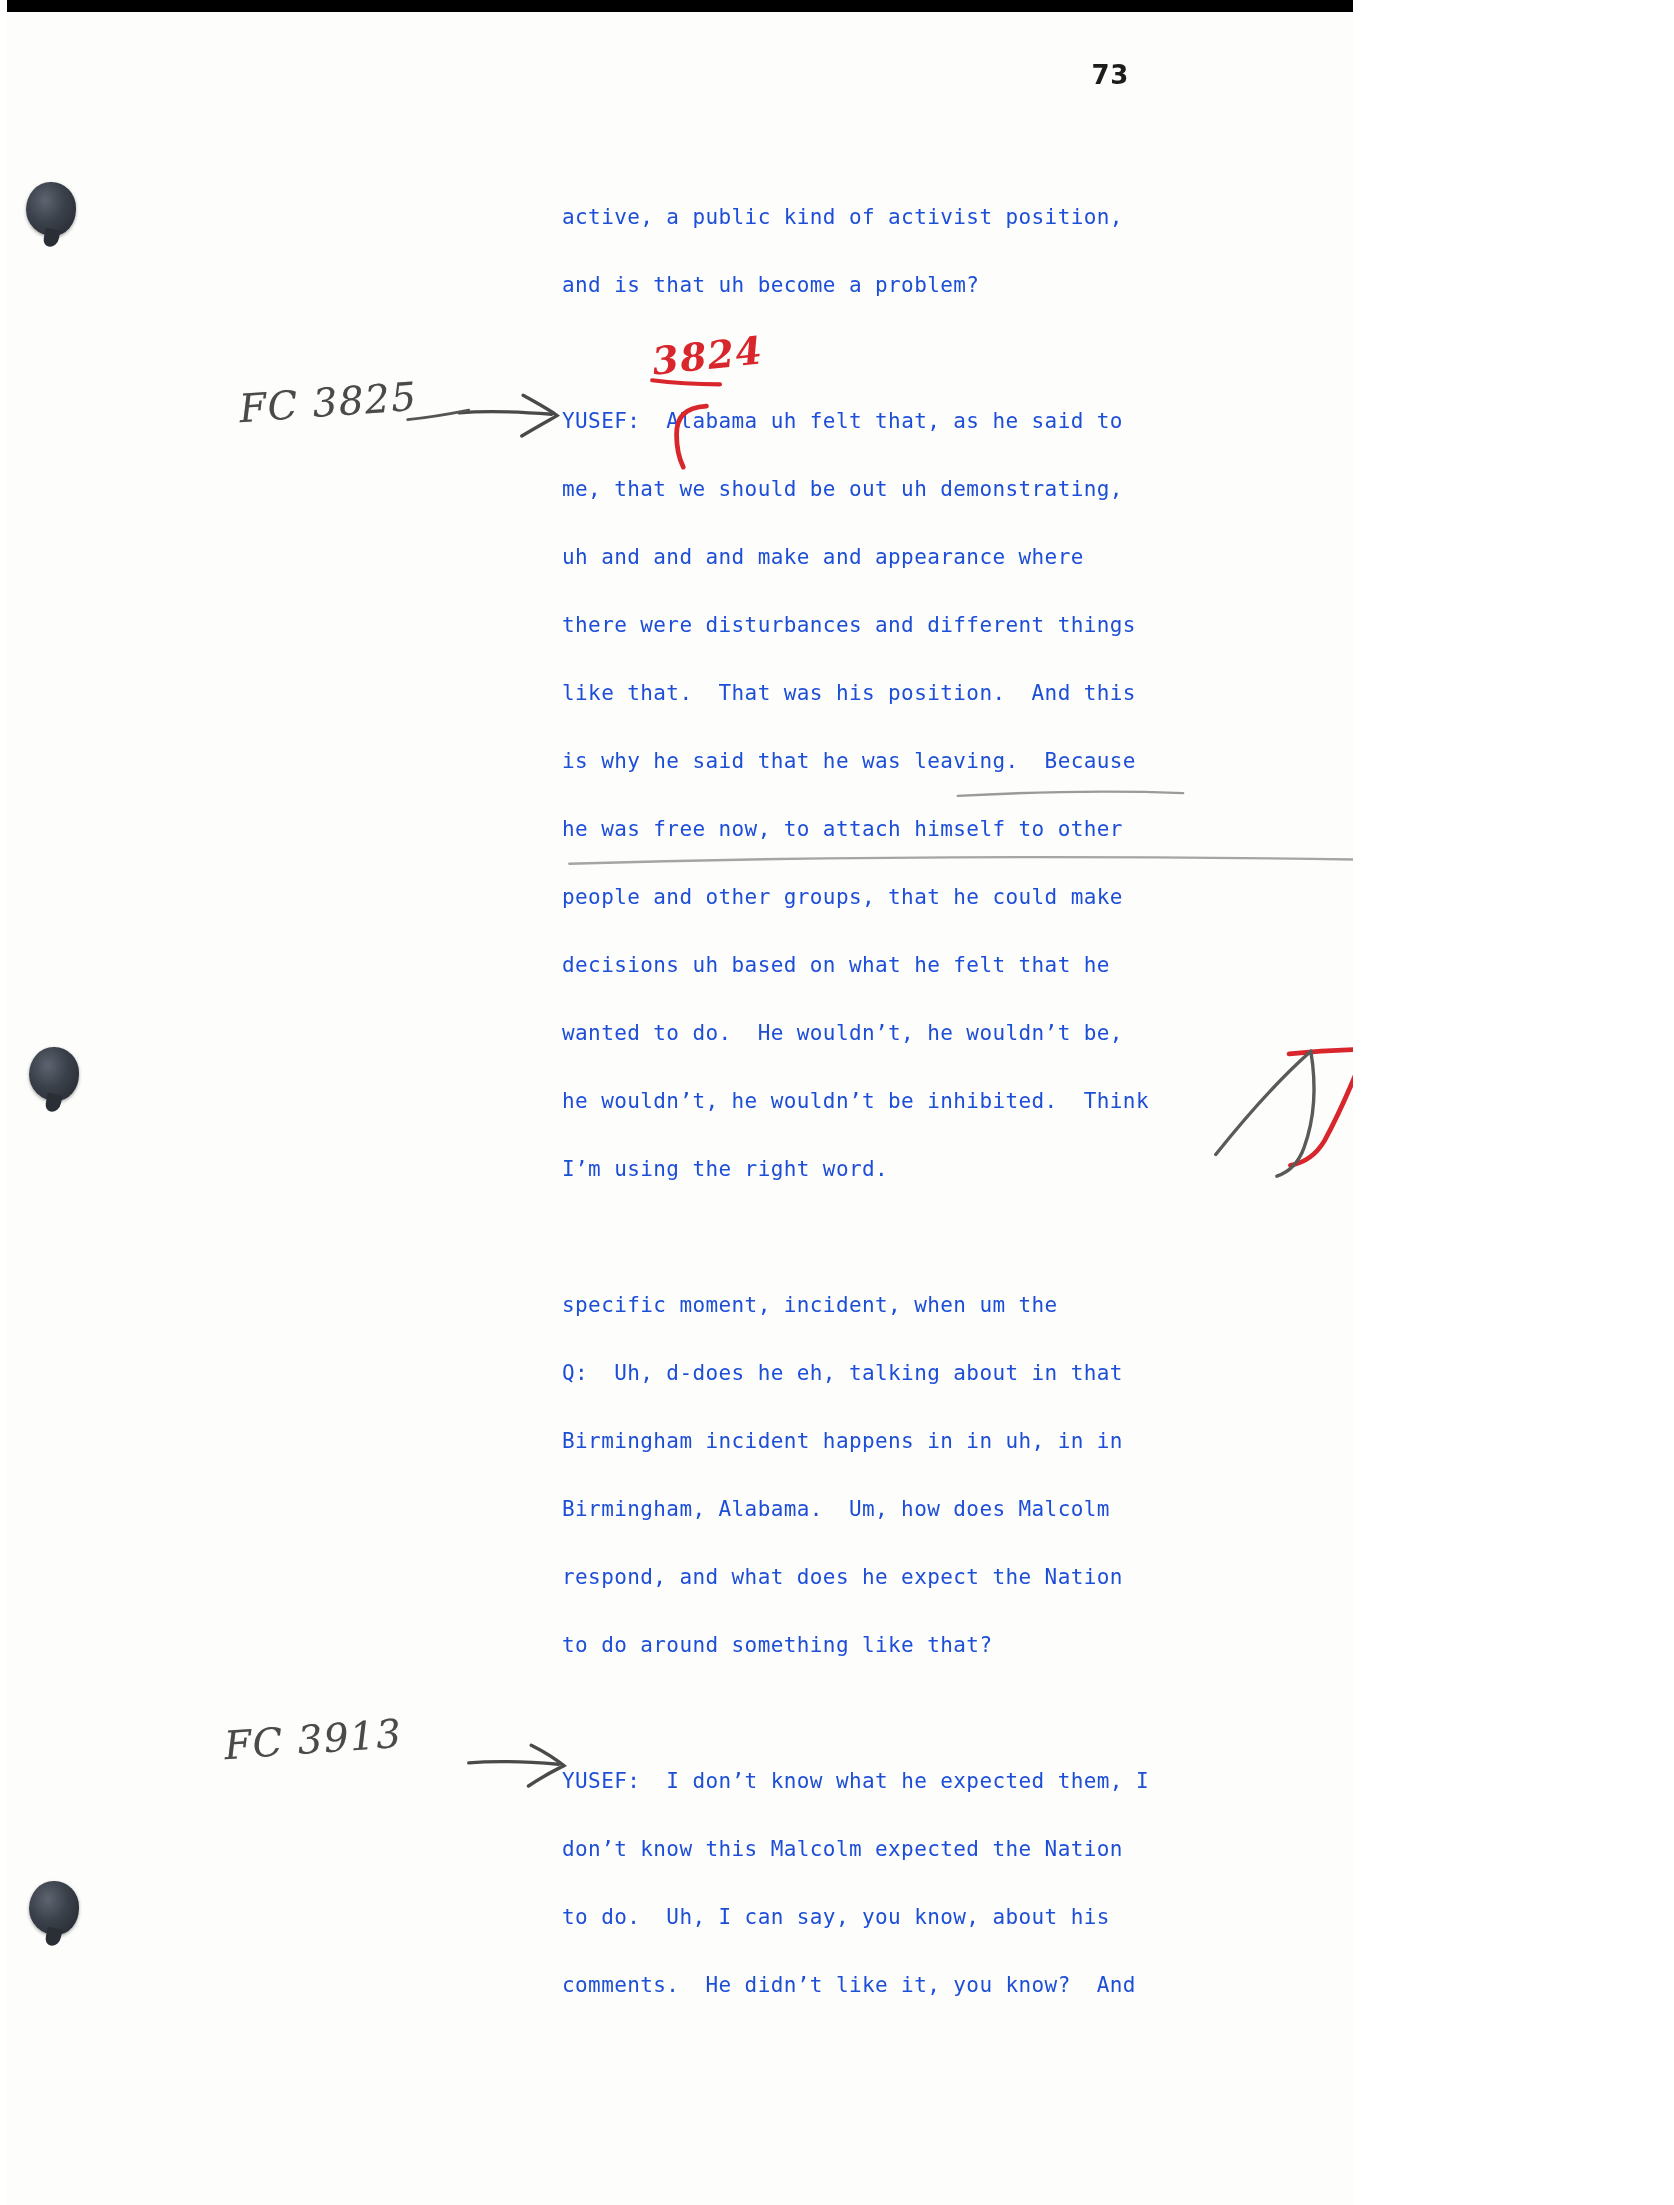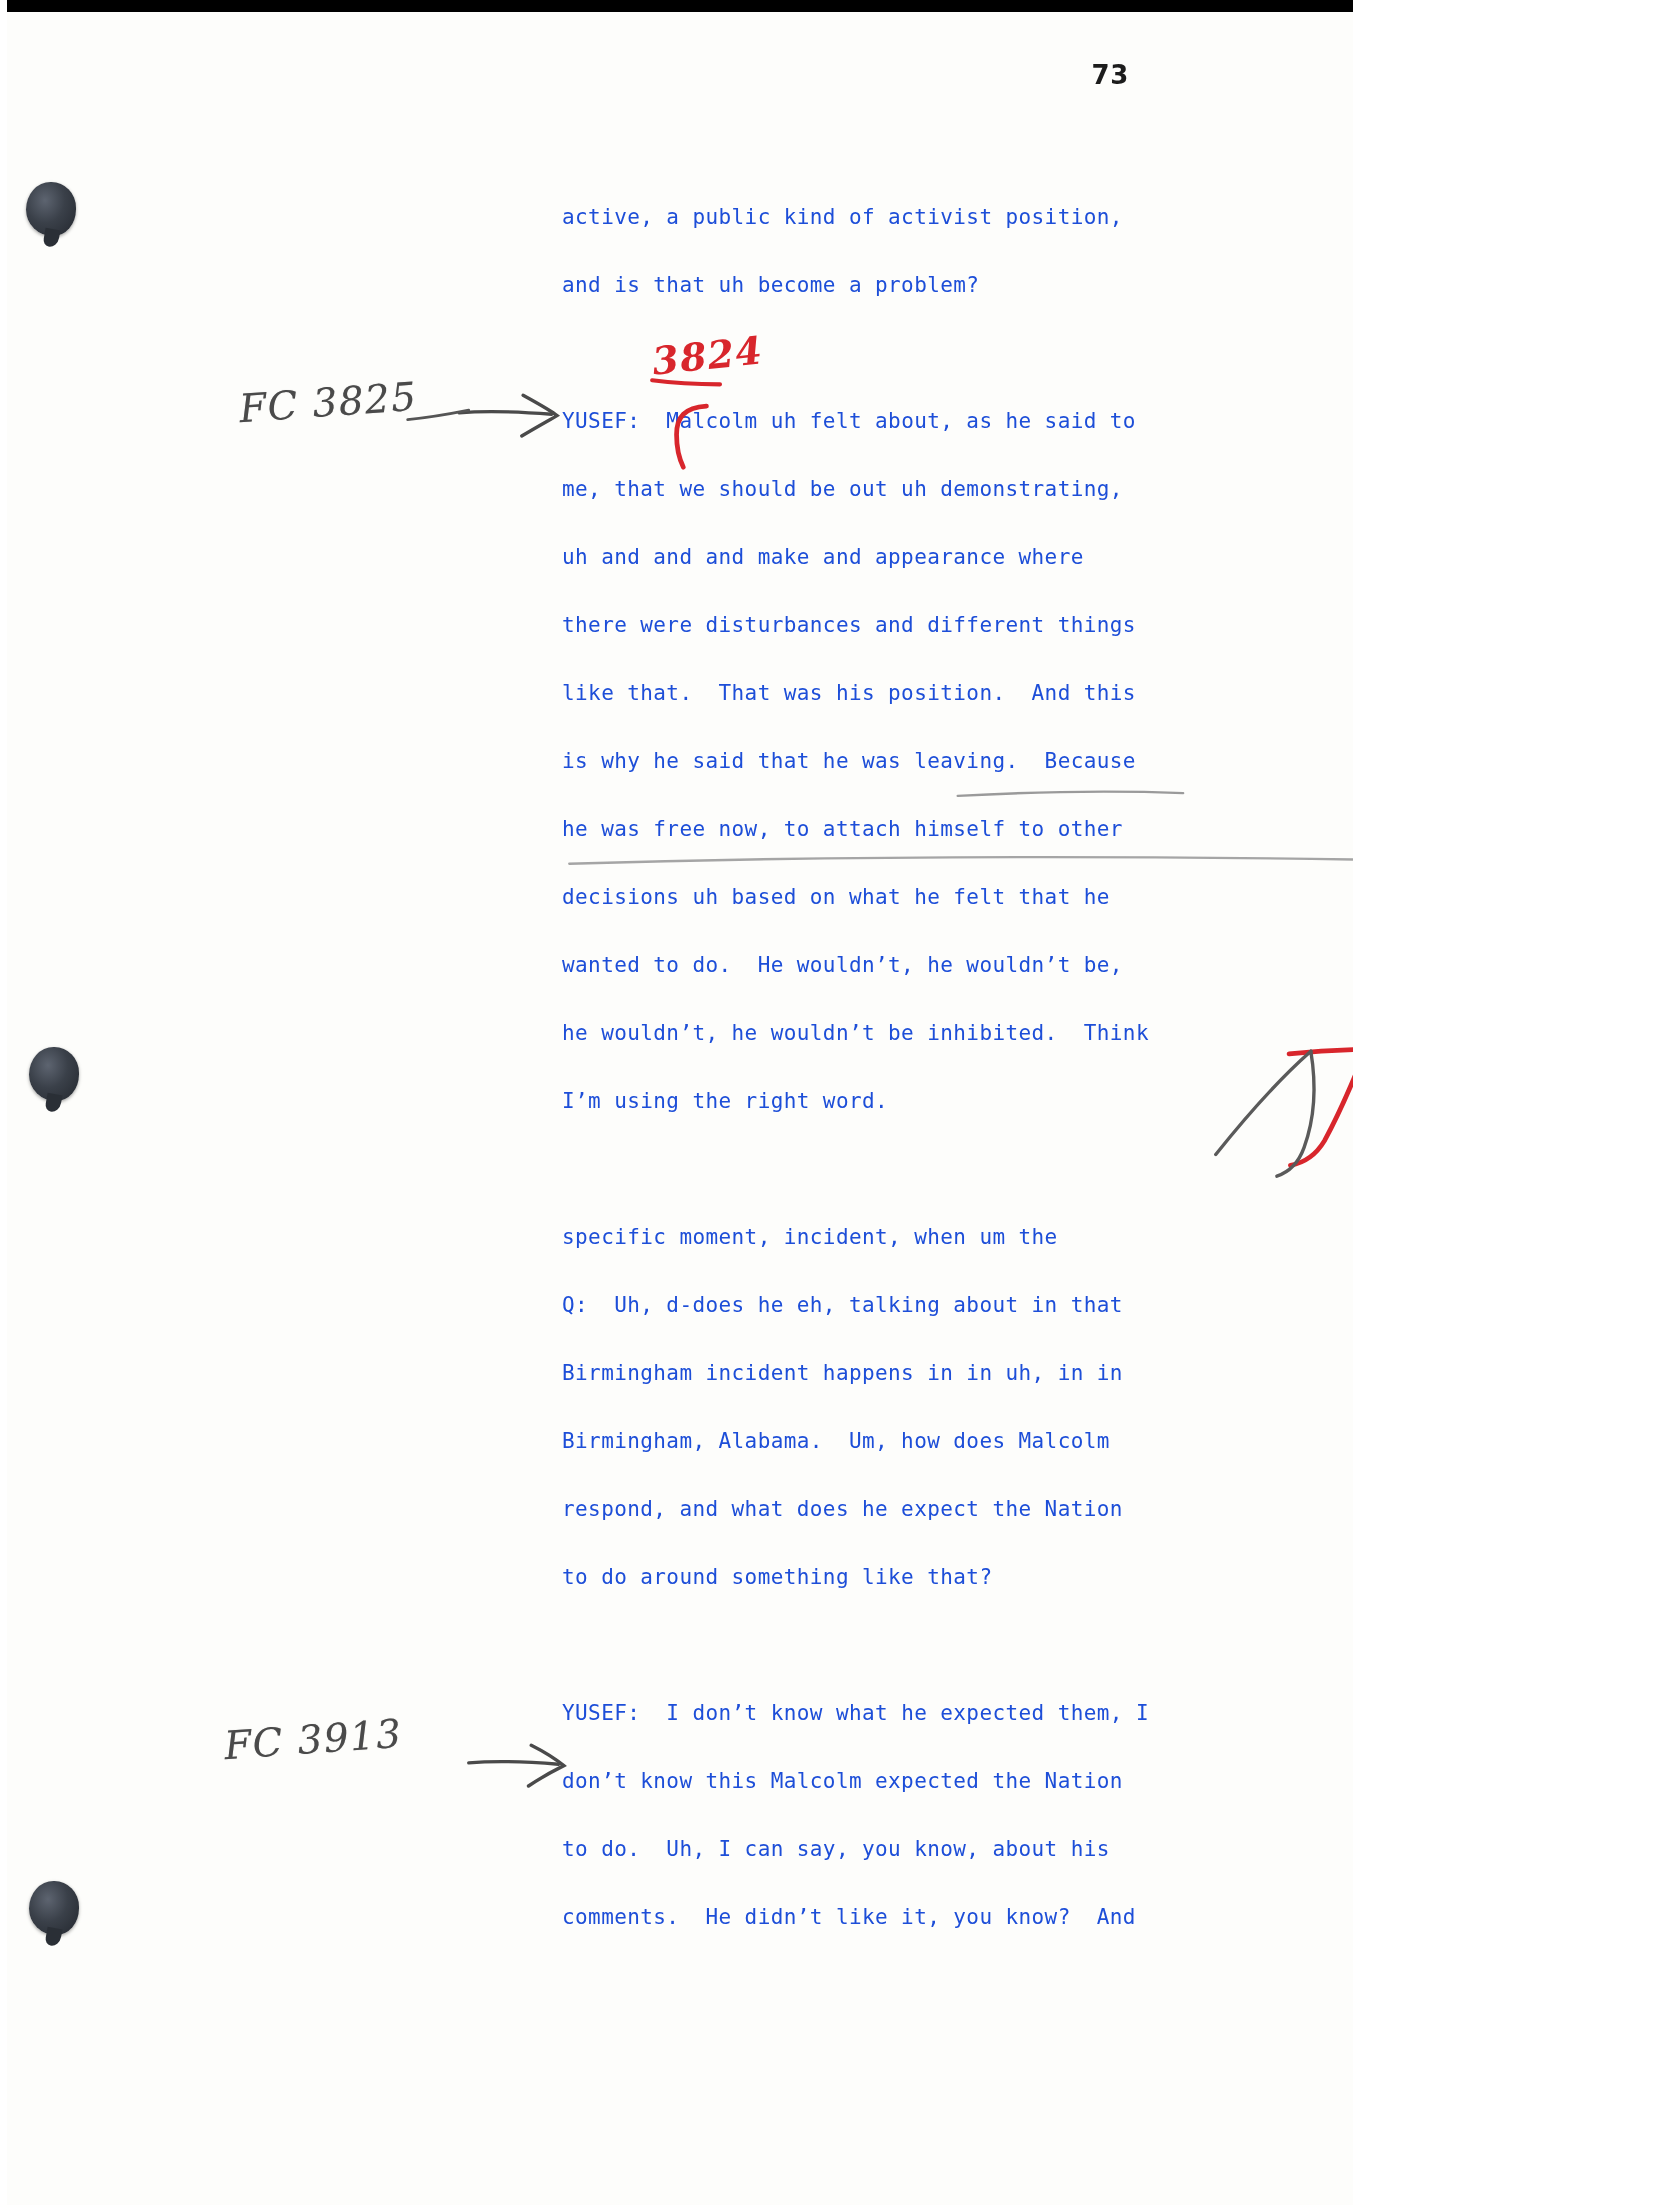--- a/index.html
+++ b/index.html
@@ -140,27 +140,28 @@
       <span class="tail"></span>
     </div>
   <div class="punch-hole h3">
       <span class="tail"></span>
     </div>
 
   <div class="transcript">
     <div class="tline">active, a public kind of activist position,</div>
     <div class="tline">and is that uh become a problem?</div>
     <div class="spacer-line"></div>
-    <div class="tline"><span class="speaker">YUSEF:</span><span>  Malcolm uh felt about, as he said to</span></div>
+    <div class="tline"><span class="speaker">YUSEF:</span><span>  Alabama uh felt that, as he said to</span></div>
     <div class="tline">me, that we should be out uh demonstrating,</div>
     <div class="tline">uh and and and make and appearance where</div>
     <div class="tline">there were disturbances and different things</div>
     <div class="tline">like that.  That was his position.  And this</div>
     <div class="tline">is why he said that he was leaving.  Because</div>
     <div class="tline">he was free now, to attach himself to other</div>
+    <div class="tline">people and other groups, that he could make</div>
     <div class="tline">decisions uh based on what he felt that he</div>
     <div class="tline">wanted to do.  He wouldn’t, he wouldn’t be,</div>
     <div class="tline">he wouldn’t, he wouldn’t be inhibited.  Think</div>
     <div class="tline">I’m using the right word.</div>
     <div class="spacer-line"></div>
     <div class="tline">specific moment, incident, when um the</div>
     <div class="tline">Q:  Uh, d-does he eh, talking about in that</div>
     <div class="tline">Birmingham incident happens in in uh, in in</div>
     <div class="tline">Birmingham, Alabama.  Um, how does Malcolm</div>
     <div class="tline">respond, and what does he expect the Nation</div>

